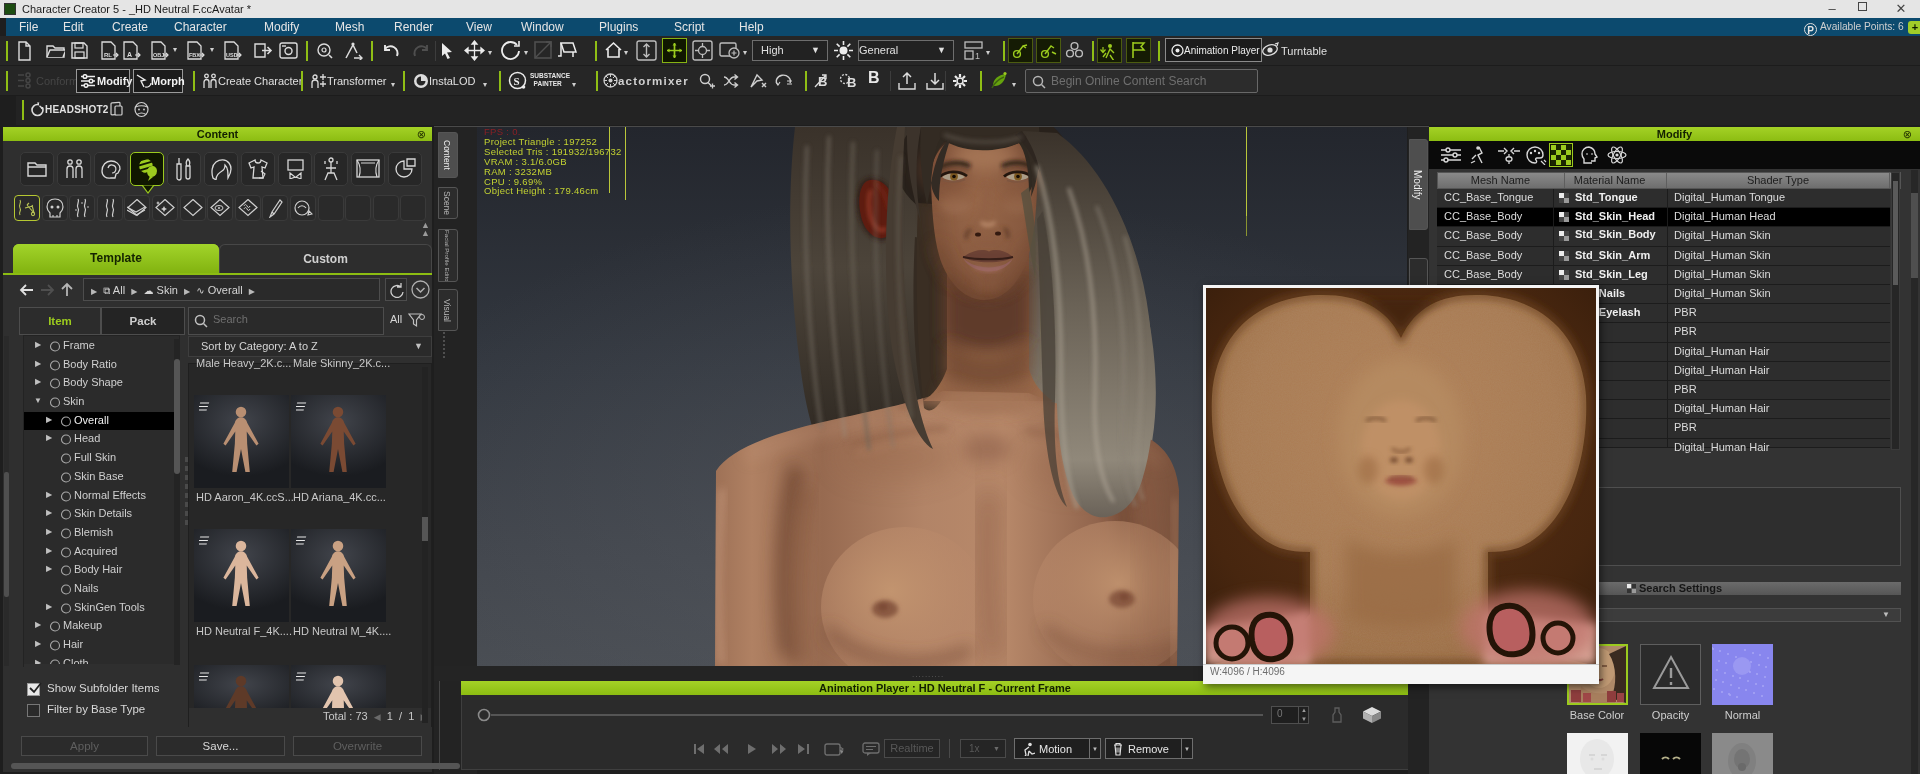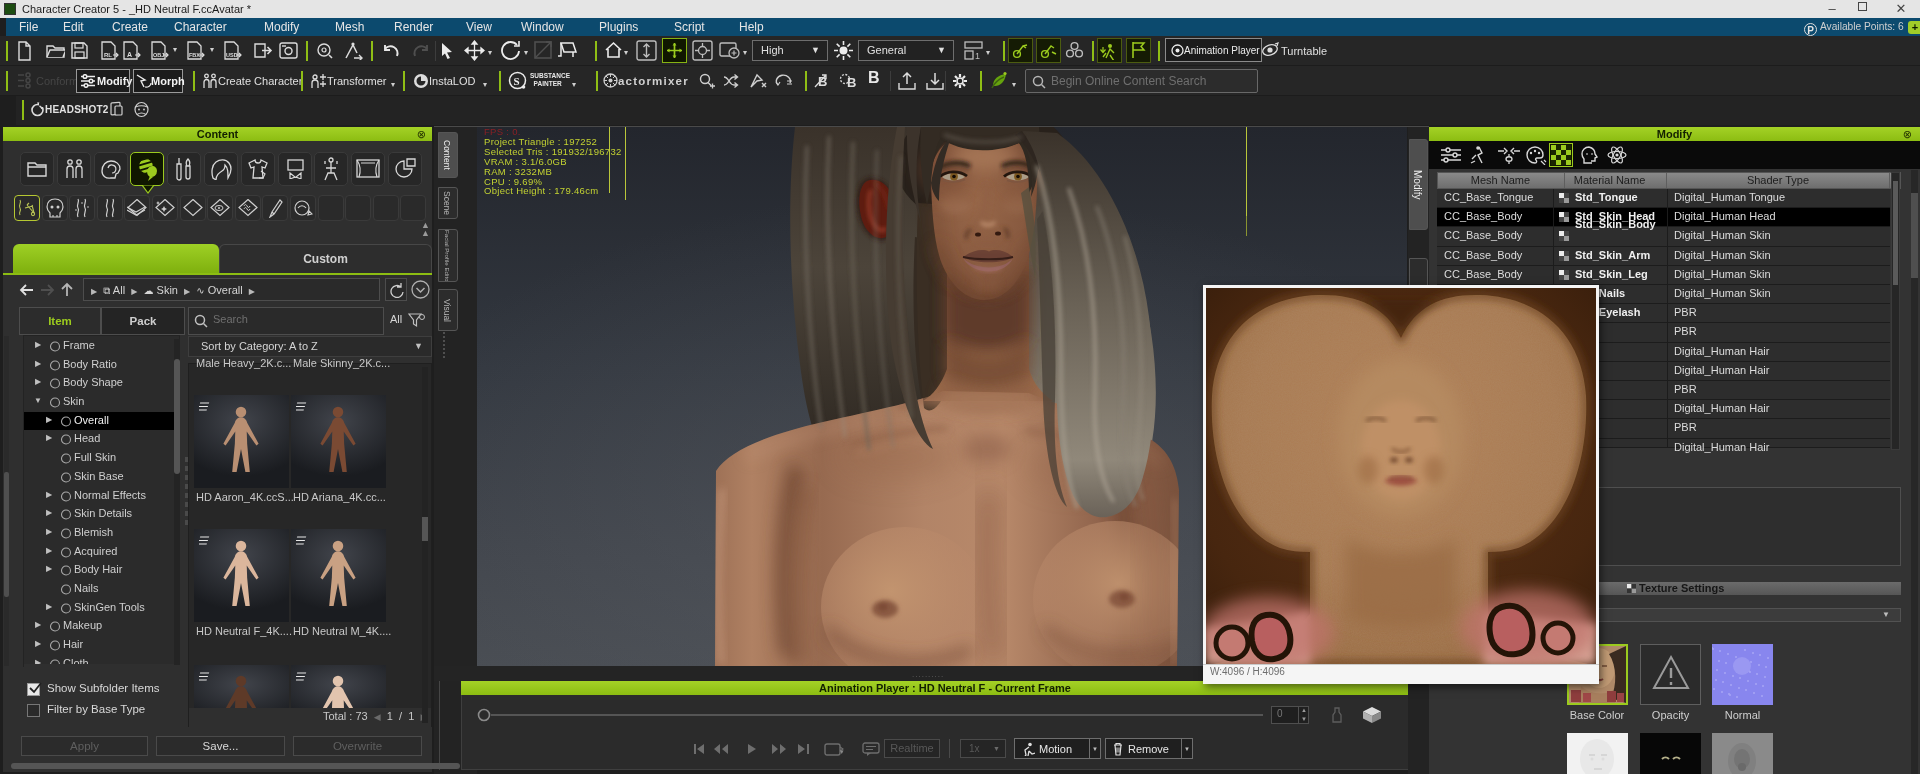--- a/index.html
+++ b/index.html
@@ -184,21 +184,21 @@
         <path d="M15 10.5 v5 m-2.5 -2.5 h5" stroke="#bdbdbd" stroke-width="1.2"></path>
       </svg>
     <div class="ic" style="left:743px;top:6px;font-size:8px;color:#cfcfcf">▾</div>
     <div class="abs" style="left:752px;top:4px;width:76px;height:21px;background:#222;border:1px solid #6e6e6e;color:#e0e0e0;font-size:11px;line-height:19px;padding-left:8px">High<span style="position:absolute;right:7px;top:0;font-size:9px">▼</span></div>
     <svg class="abs" style="left:833px;top:4px" width="21" height="21">
         <circle cx="10.5" cy="10.5" r="4" fill="#ececec"></circle>
         <g stroke="#ececec" stroke-width="1.6">
           <path d="M10.5 1 v4 M10.5 16 v4 M1 10.5 h4 M16 10.5 h4 M3.7 3.7 l2.9 2.9 M14.4 14.4 l2.9 2.9 M3.7 17.3 l2.9 -2.9 M14.4 6.6 l2.9 -2.9"></path>
         </g>
       </svg>
-    <div class="abs" style="left:858px;top:4px;width:96px;height:21px;background:#222;border:1px solid #6e6e6e;color:#e0e0e0;font-size:11px;line-height:19px;padding-left:8px">General<span style="position:absolute;right:7px;top:0;font-size:9px">▼</span></div>
+    <div class="abs" style="left:858px;top:4px;width:96px;height:21px;background:#222;border:1px solid #6e6e6e;color:#e0e0e0;font-size:11px;line-height:19px;">General<span style="position:absolute;right:7px;top:0;font-size:9px">▼</span></div>
     <svg class="abs" style="left:963px;top:4px" width="21" height="21">
         <rect x="2" y="2" width="17" height="6" fill="none" stroke="#bdbdbd" stroke-width="1.3"></rect>
         <rect x="2" y="11" width="8" height="8" fill="none" stroke="#bdbdbd" stroke-width="1.3"></rect>
         <text x="12" y="19" font-size="9" fill="#bdbdbd" font-family="Liberation Sans">1</text>
       </svg>
     <div class="ic" style="left:986px;top:6px;font-size:8px;color:#cfcfcf">▾</div>
     <div class="gsep" style="left:1003px"></div>
     <div class="abs" style="left:1008px;top:2px;width:25px;height:25px;background:#151b04;border:1px solid #4c5c10"></div>
     <svg class="abs" style="left:1011px;top:5px" width="19" height="19">
         <circle cx="6" cy="13" r="3.4" fill="none" stroke="#9ccb1e" stroke-width="1.4"></circle>
@@ -531,20 +531,21 @@
       </svg>
     <div class="abs" style="left:314.6px;top:68px;width:26px;height:26px;border-radius:4px;background:#2a2a2a;border:1px solid #3a3a3a"></div>
     <div class="abs" style="left:342.2px;top:68px;width:26px;height:26px;border-radius:4px;background:#2a2a2a;border:1px solid #3a3a3a"></div>
     <div class="abs" style="left:369.8px;top:68px;width:26px;height:26px;border-radius:4px;background:#2a2a2a;border:1px solid #3a3a3a"></div>
     <div class="abs" style="left:397.4px;top:68px;width:26px;height:26px;border-radius:4px;background:#2a2a2a;border:1px solid #3a3a3a"></div>
     <svg class="abs" style="left:138px;top:58px" width="14" height="9">
         <path d="M1 0 L13 0 L7 8 Z" fill="#101700" stroke="#9ccb1e" stroke-width="1.2"></path>
       </svg>
     <div class="abs" style="left:418px;top:94px;color:#9a9a9a;font-size:9px;line-height:8px">▲<br>▲</div>
     <div class="abs" style="left:10px;top:117px;width:206px;height:29px;background:linear-gradient(#9ed025,#7fb00e);border-radius:6px 6px 0 0;color:#14230 0;"></div>
+    <div class="abs" style="left:10px;top:117px;width:206px;height:29px;border-radius:6px 6px 0 0;background:linear-gradient(#a2d42a,#82b310);color:#142300;font-weight:bold;font-size:12px;text-align:center;line-height:29px">Template</div>
     <div class="abs" style="left:216px;top:117px;width:213px;height:29px;background:#2d2d2d;border:1px solid #474747;border-bottom:none;border-radius:6px 6px 0 0;color:#d0d0d0;font-weight:bold;font-size:12px;text-align:center;line-height:29px">Custom</div>
     <div class="abs" style="left:0px;top:146px;width:429px;height:2px;background:#8cbd12"></div>
     <svg class="abs" style="left:16px;top:153px" width="60" height="20">
         <path d="M14 10 h-11 m4 -5 l-5 5 l5 5" fill="none" stroke="#e0e0e0" stroke-width="1.8"></path>
         <path d="M22 10 h11 m-4 -5 l5 5 l-5 5" fill="none" stroke="#4f4f4f" stroke-width="1.8"></path>
         <path d="M48 16 v-11 m-5 4 l5 -5 l5 5" fill="none" stroke="#b5b5b5" stroke-width="1.8"></path>
       </svg>
     <div class="abs" style="left:80px;top:151px;width:297px;height:23px;background:#2a2a2a;border:1px solid #4d4d4d"></div>
     <div class="abs" style="left:88px;top:155px;color:#d5d5d5;font-size:11px;line-height:16px"><span style="color:#b9b9b9;font-size:8px">▶</span>&nbsp; <span style="font-size:10px">⧉</span> All &nbsp;<span style="color:#b9b9b9;font-size:8px">▶</span>&nbsp; <span style="font-size:10px">☁</span> Skin &nbsp;<span style="color:#b9b9b9;font-size:8px">▶</span>&nbsp; <span style="font-size:10px">∿</span> Overall &nbsp;<span style="color:#b9b9b9;font-size:8px">▶</span></div>
     <div class="abs" style="left:382px;top:151px;width:22px;height:23px;background:#2a2a2a;border:1px solid #4d4d4d"></div>
@@ -1130,21 +1131,21 @@
     <div class="abs" style="left:124px;top:81.2px;width:1px;height:19.2px;background:#1c1c1c"></div>
     <div class="abs" style="left:238px;top:81.2px;width:1px;height:19.2px;background:#1c1c1c"></div>
     <div class="abs" style="left:8px;top:100.4px;width:453px;height:19.2px;background:#2d2d2d;border-bottom:1px solid #1c1c1c"></div>
     <div class="abs" style="left:15px;top:102.4px;color:#dcdcdc;font-size:11px">CC_Base_Body</div>
     <svg class="abs" style="left:130px;top:104.4px" width="10" height="10">
         <rect width="5" height="5" fill="#ececec"></rect>
         <rect x="5" y="5" width="5" height="5" fill="#9a9a9a"></rect>
         <rect x="5" width="5" height="5" fill="#444"></rect>
         <rect y="5" width="5" height="5" fill="#444"></rect>
       </svg>
-    <div class="abs" style="left:146px;top:91px;color:#f0f0f0;font-size:11px;font-weight:bold">Std_Skin_Body</div>
+    <div class="abs" style="left:146px;top:101px;color:#f0f0f0;font-size:11px;font-weight:bold">Std_Skin_Body</div>
     <div class="abs" style="left:245px;top:102.4px;color:#dcdcdc;font-size:11px">Digital_Human Skin</div>
     <div class="abs" style="left:124px;top:100.4px;width:1px;height:19.2px;background:#1c1c1c"></div>
     <div class="abs" style="left:238px;top:100.4px;width:1px;height:19.2px;background:#1c1c1c"></div>
     <div class="abs" style="left:8px;top:119.6px;width:453px;height:19.2px;background:#2d2d2d;border-bottom:1px solid #1c1c1c"></div>
     <div class="abs" style="left:15px;top:121.6px;color:#dcdcdc;font-size:11px">CC_Base_Body</div>
     <svg class="abs" style="left:130px;top:123.6px" width="10" height="10">
         <rect width="5" height="5" fill="#ececec"></rect>
         <rect x="5" y="5" width="5" height="5" fill="#9a9a9a"></rect>
         <rect x="5" width="5" height="5" fill="#444"></rect>
         <rect y="5" width="5" height="5" fill="#444"></rect>
@@ -1220,21 +1221,21 @@
     <div class="abs" style="left:462px;top:45px;width:9px;height:278px;background:#262626;border:1px solid #3a3a3a"></div>
     <div class="abs" style="left:464px;top:54px;width:5px;height:104px;background:#5a5a5a"></div>
     <div class="abs" style="left:8px;top:360px;width:464px;height:79px;background:#2e2e2e;border:1px solid #4f4f4f"></div>
     <div class="abs" style="left:8px;top:455px;width:464px;height:13px;background:linear-gradient(#6b6b6b,#565656)"></div>
     <svg class="abs" style="left:198px;top:457px" width="9" height="9">
         <rect width="4.5" height="4.5" fill="#ececec"></rect>
         <rect x="4.5" y="4.5" width="4.5" height="4.5" fill="#9a9a9a"></rect>
         <rect x="4.5" width="4.5" height="4.5" fill="#333"></rect>
         <rect y="4.5" width="4.5" height="4.5" fill="#333"></rect>
       </svg>
-    <div class="abs" style="left:210px;top:455px;color:#161616;font-size:11px;font-weight:bold;line-height:13px">Texture Settings</div>
+    <div class="abs" style="left:210px;top:455px;color:#161616;font-size:11px;font-weight:bold;line-height:13px">Search Settings</div>
     <div class="abs" style="left:8px;top:481px;width:464px;height:14px;background:#3c3c3c;border:1px solid #525252"></div>
     <div class="abs" style="left:453px;top:481px;color:#bdbdbd;font-size:8px;line-height:14px">▼</div>
     <div class="abs" style="left:138px;top:517px;width:61px;height:61px;border:2px solid #9ccb1e"></div>
     <svg class="abs" style="left:140px;top:519px" width="57" height="57" viewBox="0 0 57 57">
   <rect width="57" height="57" fill="#b08a68"></rect>
   <ellipse cx="30" cy="22" rx="16" ry="20" fill="#c09a74"></ellipse>
   <path d="M40 8 C48 20 48 40 42 52 L57 57 L57 0 Z" fill="#3a2b20"></path>
   <path d="M12 40 C20 48 36 50 44 44 L46 57 L10 57 Z" fill="#a87f5e"></path>
   <rect x="2" y="44" width="10" height="12" fill="#8e3d3d"></rect>
         <rect x="14" y="47" width="8" height="9" fill="#a04848"></rect>

